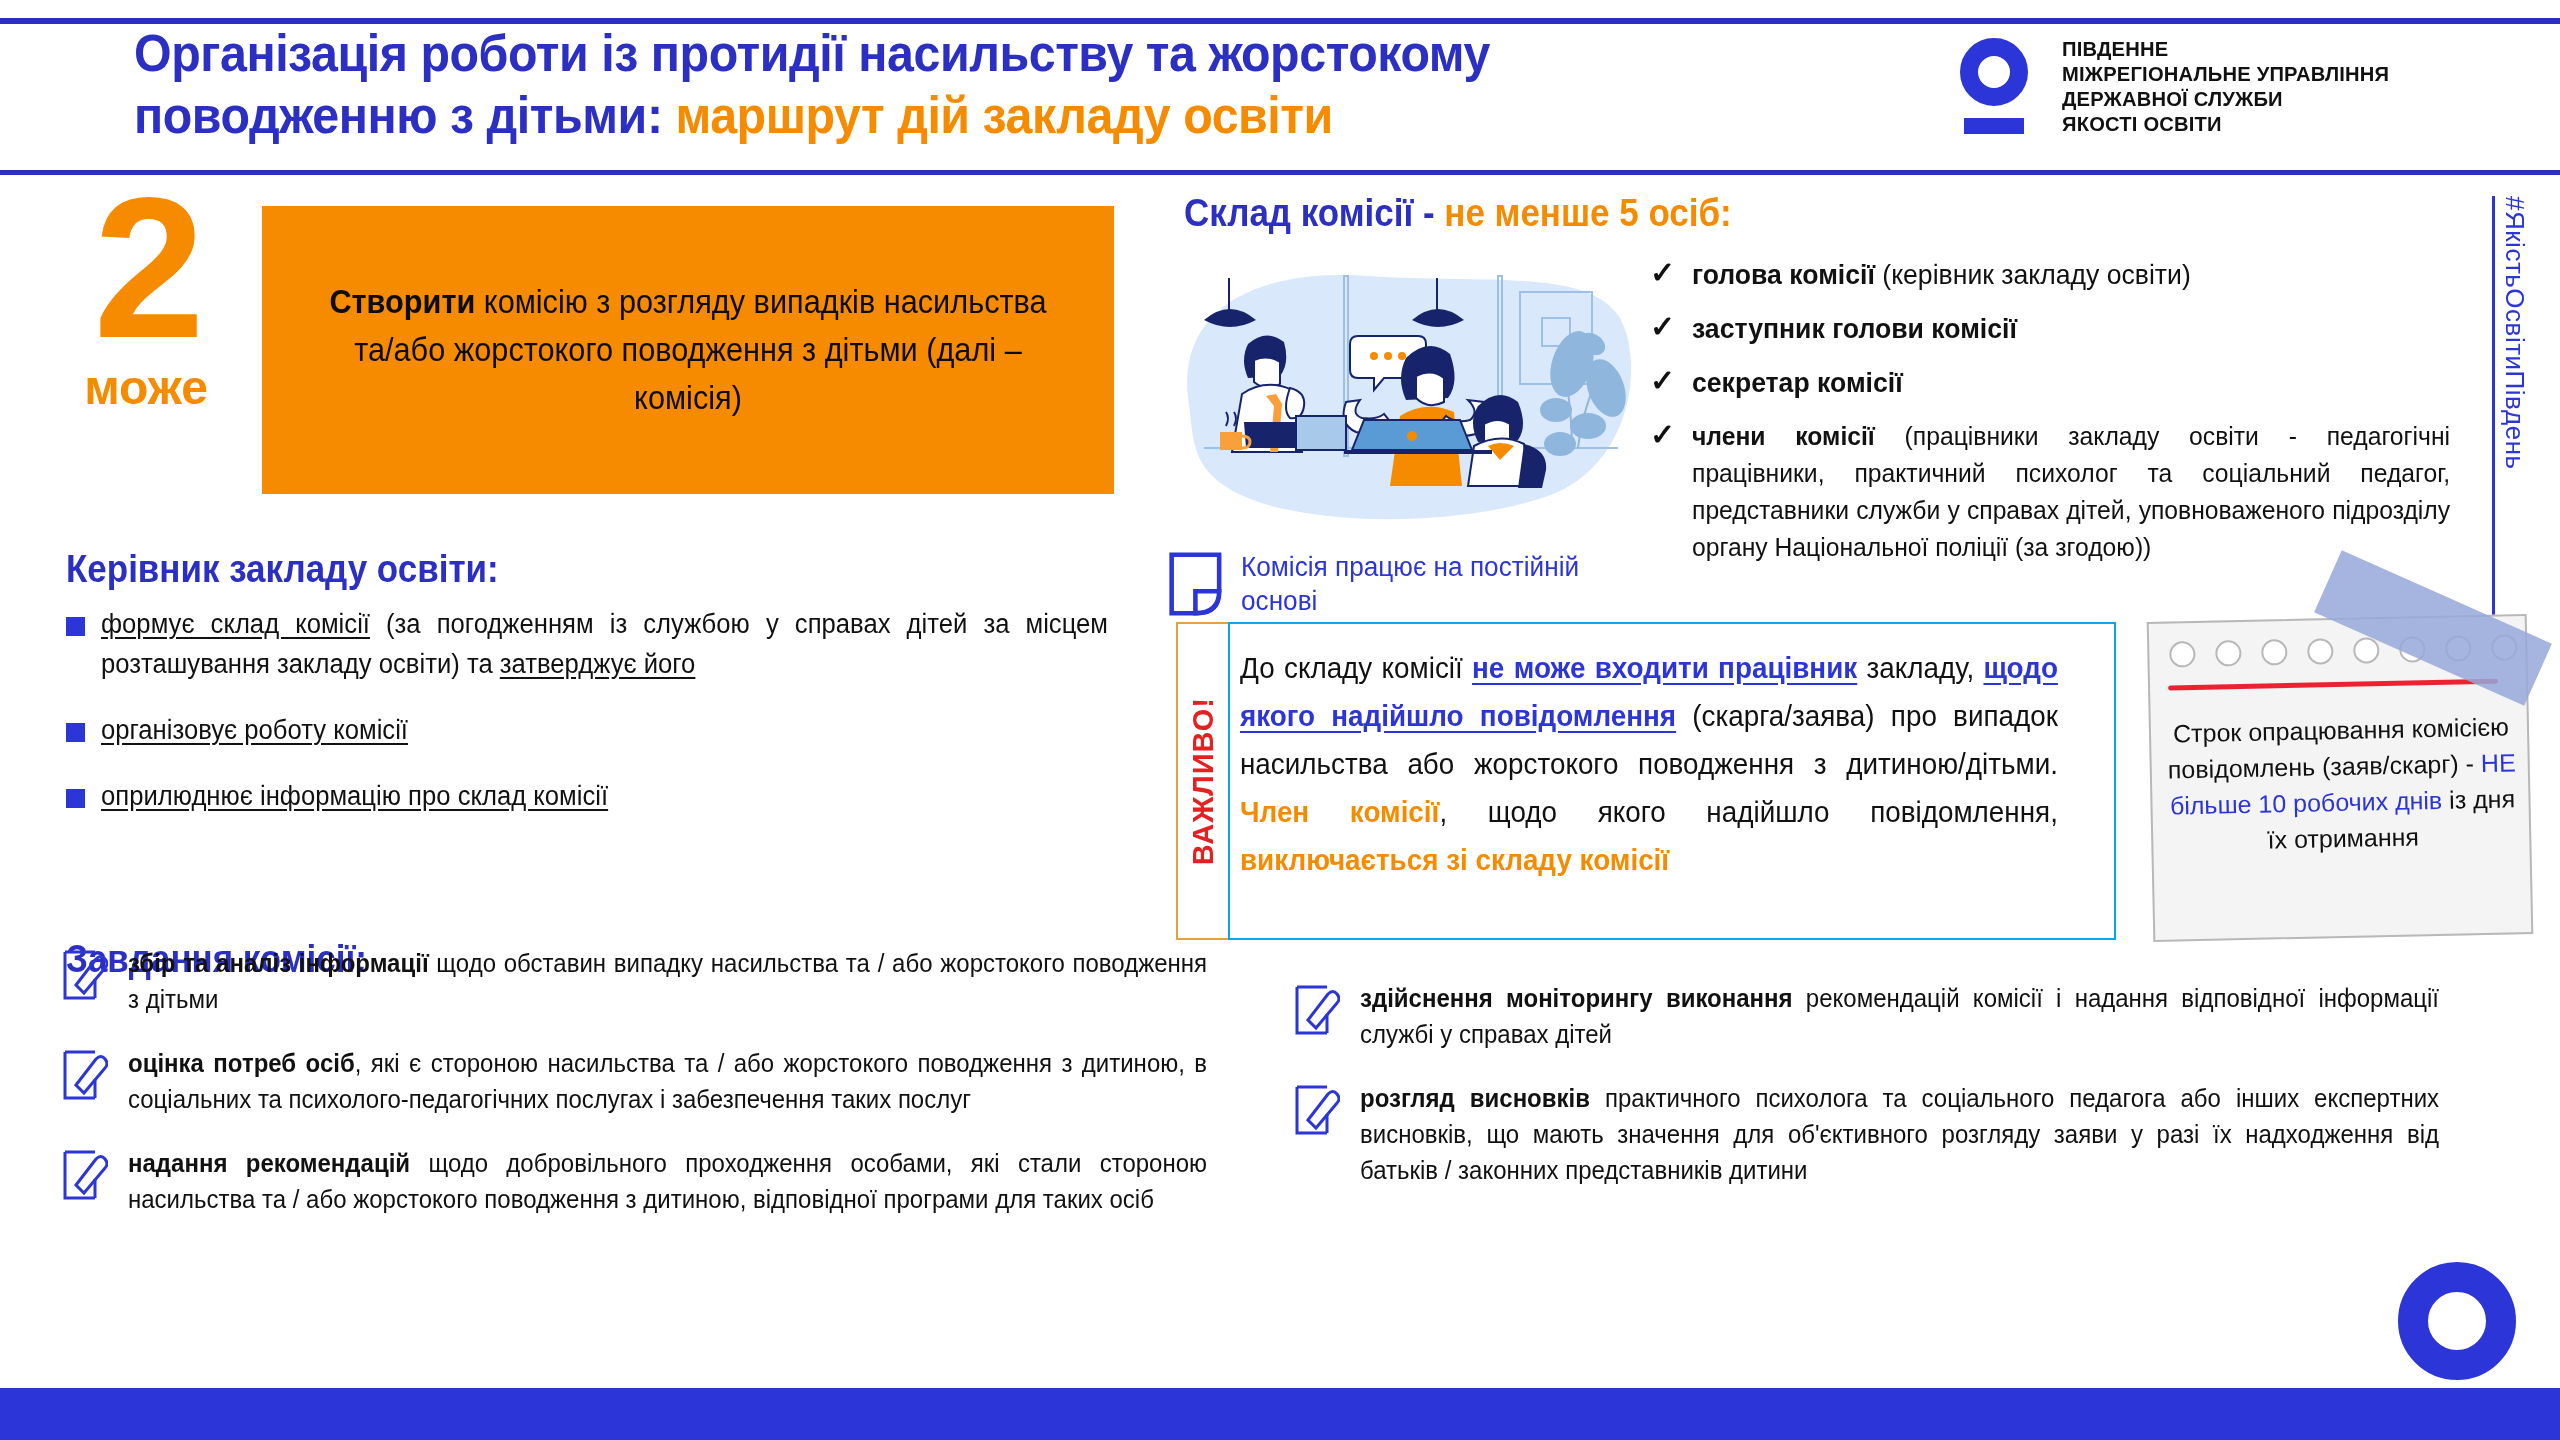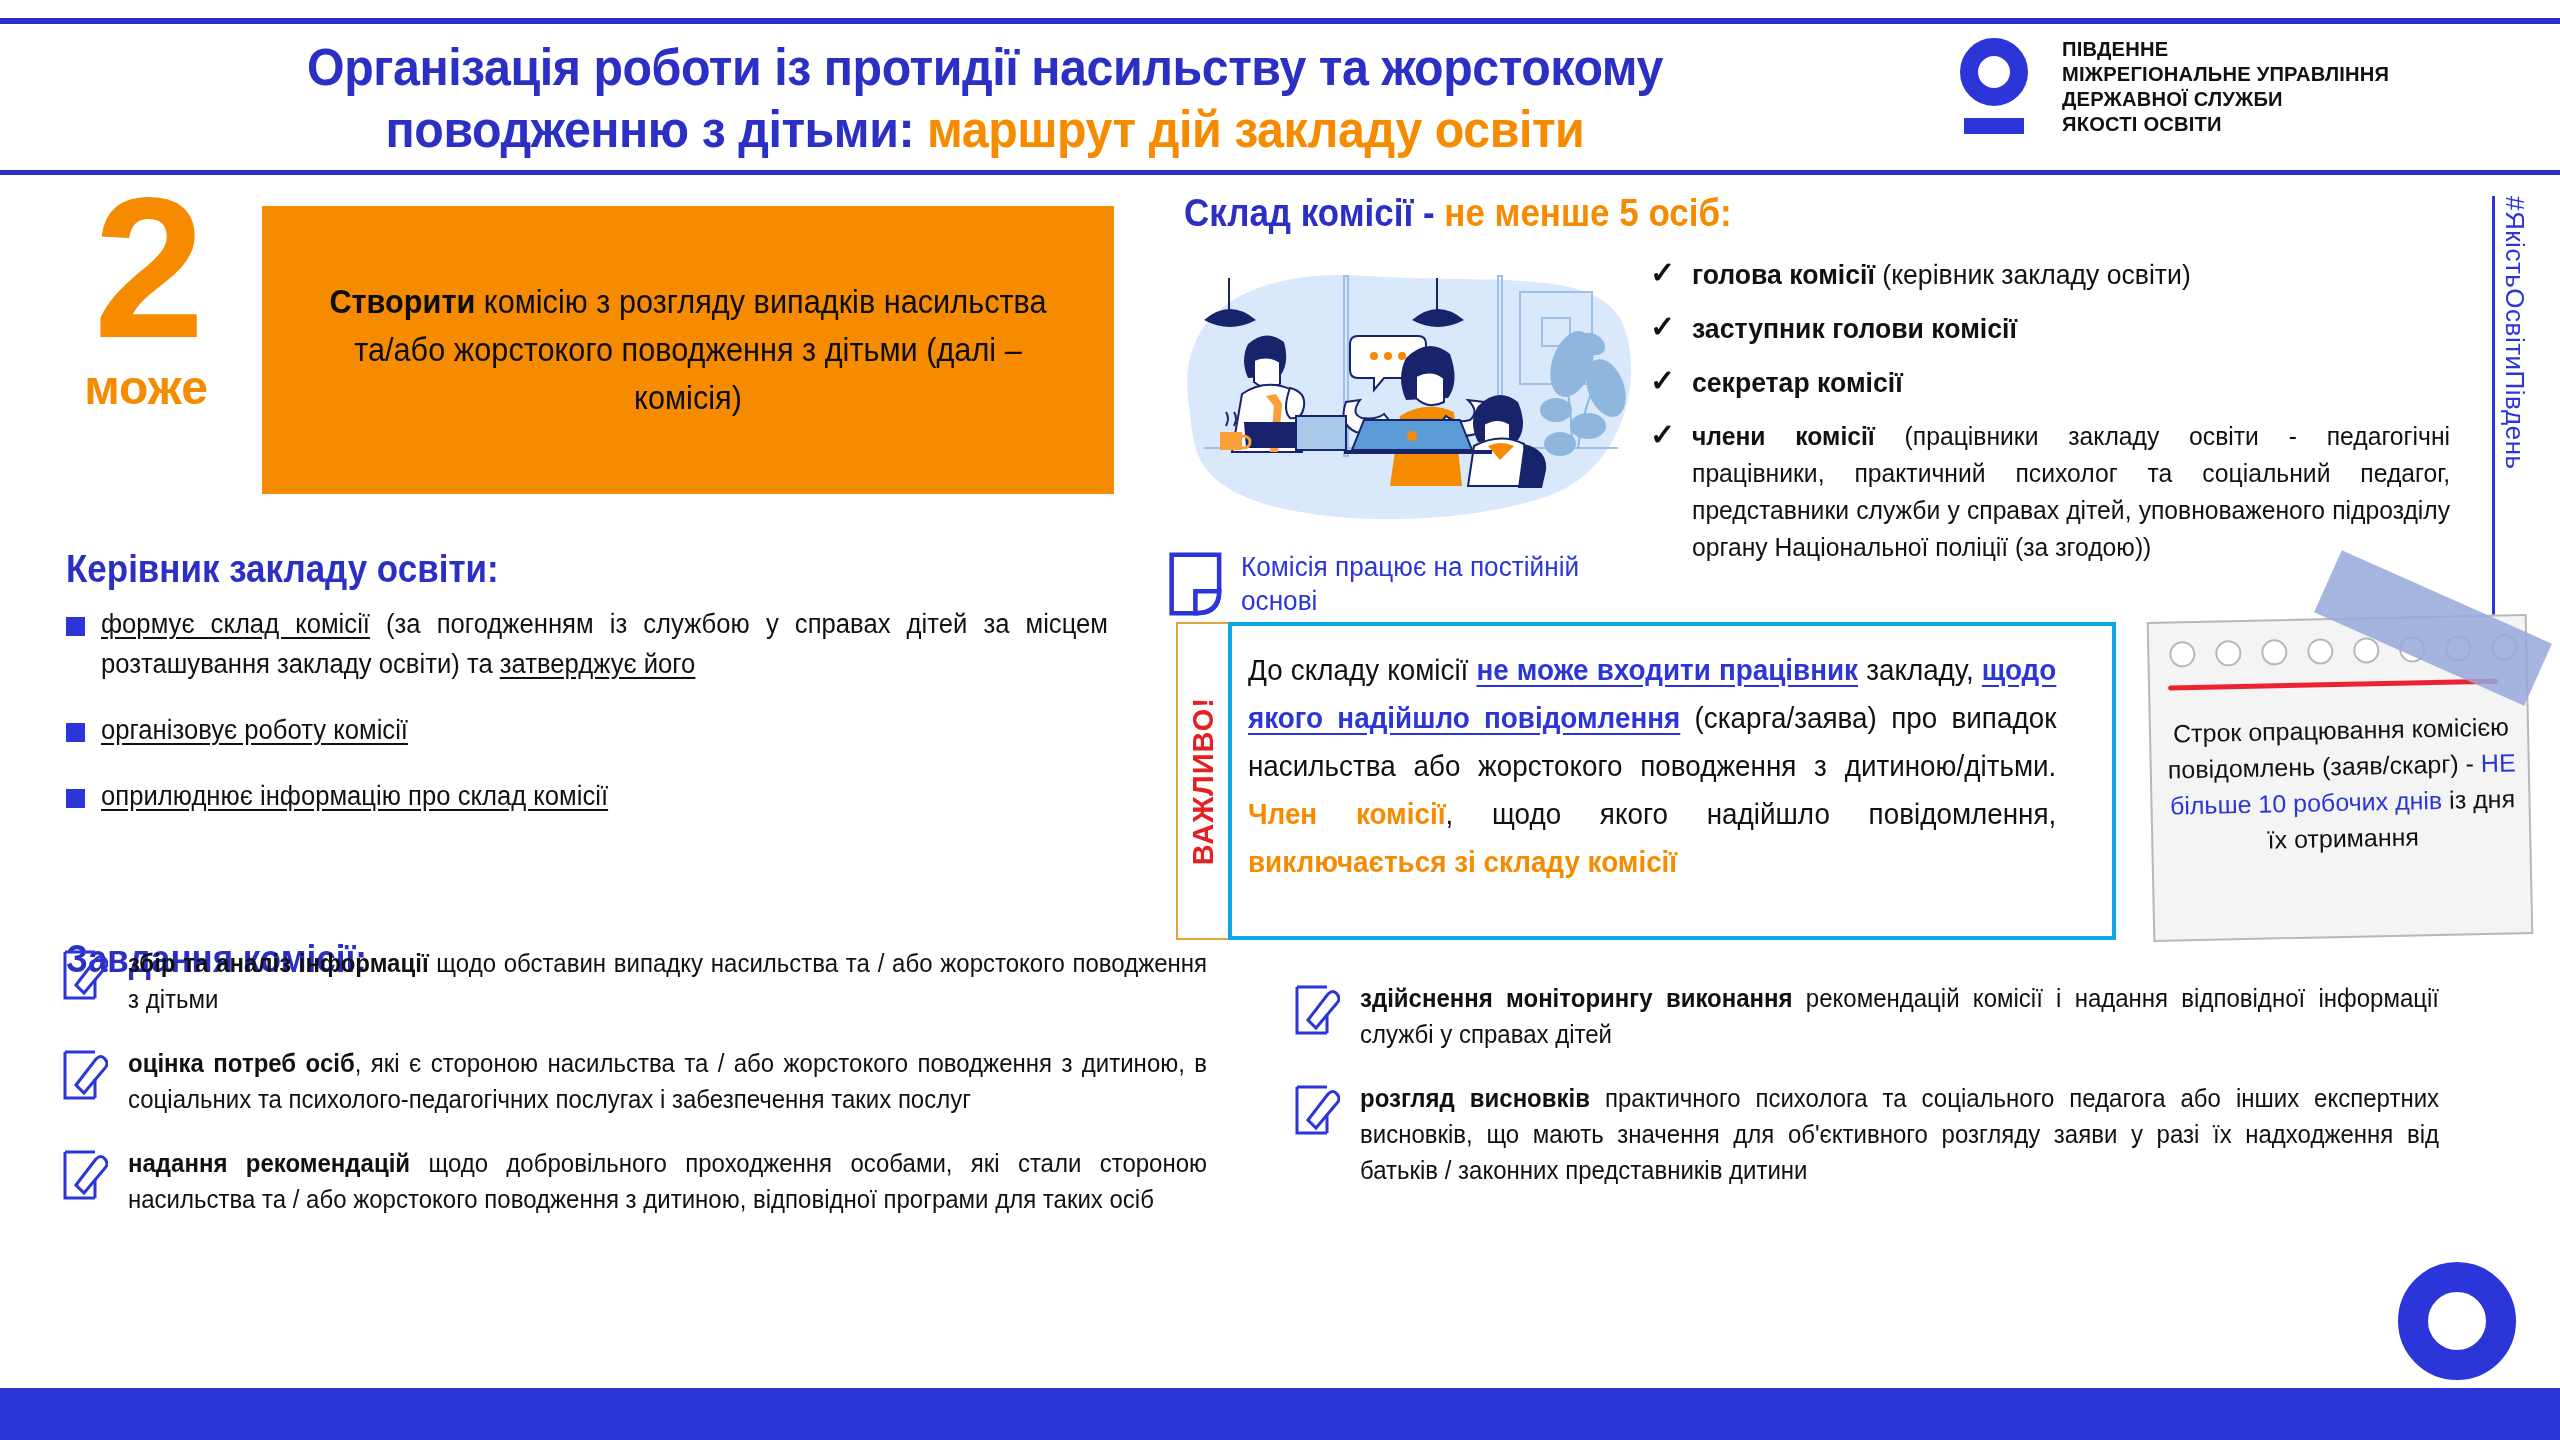--- a/index.html
+++ b/index.html
@@ -15,22 +15,22 @@
   
   .rule-top {
     position: absolute; left: 0; top: 18px; width: 2560px; height: 6px;
     background: #2B2FC4;
   }
   .rule-mid {
     position: absolute; left: 0; top: 170px; width: 2560px; height: 5px;
     background: #2B2FC4;
   }
   .title-block {
-    position: absolute; left: 70px; top: 36px; width: 1830px;
-    text-align: center;
+    position: absolute; left: 70px; top: 22px; width: 1830px;
+    text-align: left;
   }
   .title-line {
     font-family: "Liberation Sans", sans-serif;
     font-weight: 700;
     font-size: 52px;
     line-height: 62px;
     letter-spacing: -0.5px;
     color: #2B2FC4;
     transform: scaleX(0.93);
     transform-origin: center;
@@ -156,22 +156,22 @@
   }
   .imp-tab {
     width: 52px; border: 2px solid #E2A33C; border-right: none;
     display: flex; align-items: center; justify-content: center;
   }
   .imp-tab span {
     writing-mode: vertical-rl; transform: rotate(180deg);
     color: #E62020; font-weight: 700; font-size: 29px; letter-spacing: 1px;
   }
   .imp-body {
-    flex: 1; border: 4px solid #0ea5e9;
-    padding: 20px 22px 16px 16px;
+    flex: 1; border: 2px solid #0ea5e9;
+    padding: 20px 22px 16px 10px;
   }
   .imp-text {
     font-size: 29px; line-height: 48px; color: #111; text-align: justify;
     transform: scaleX(0.96); transform-origin: left center;
   }
   .imp-text .lnk { color: #2B35D8; font-weight: 700; text-decoration: underline; text-underline-offset: 5px; }
   .imp-text .org { color: #F68B00; font-weight: 700; }
 
   
   .note {

